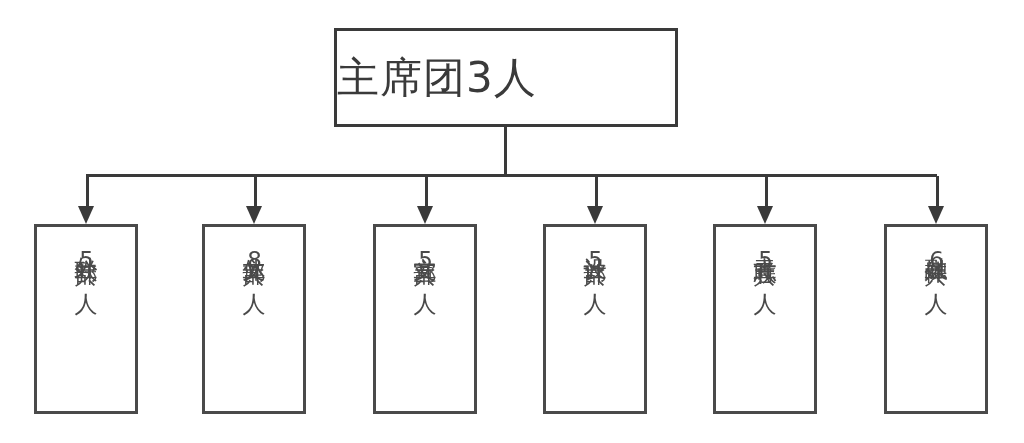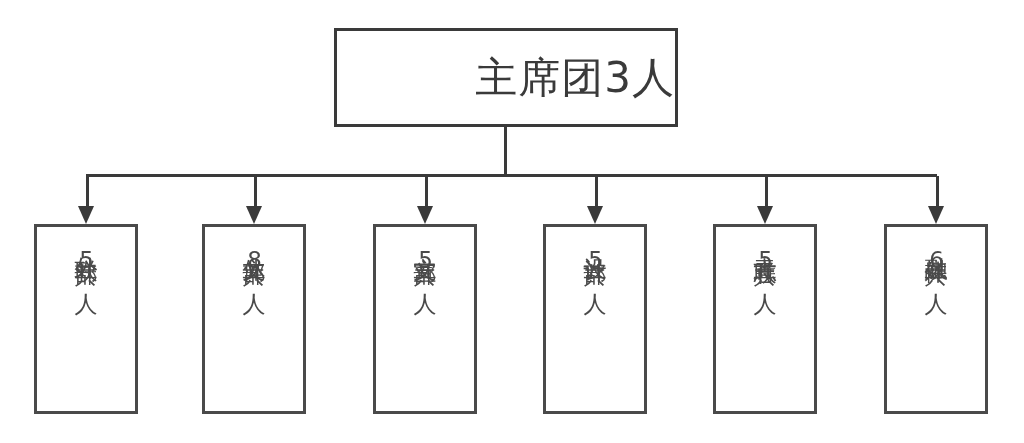--- a/index.html
+++ b/index.html
@@ -26,21 +26,21 @@
     position: absolute;
     left: 334px;
     top: 28px;
     width: 344px;
     height: 99px;
     box-sizing: border-box;
     border: 3px solid #3a3a3a;
     background: #ffffff;
     display: flex;
     align-items: center;
-    justify-content: flex-end;
+    justify-content: flex-start;
   }
   .root-label {
     font-size: 42px;
     line-height: 1;
     color: #3a3a3a;
     letter-spacing: 1px;
     white-space: nowrap;
   }
 
   

